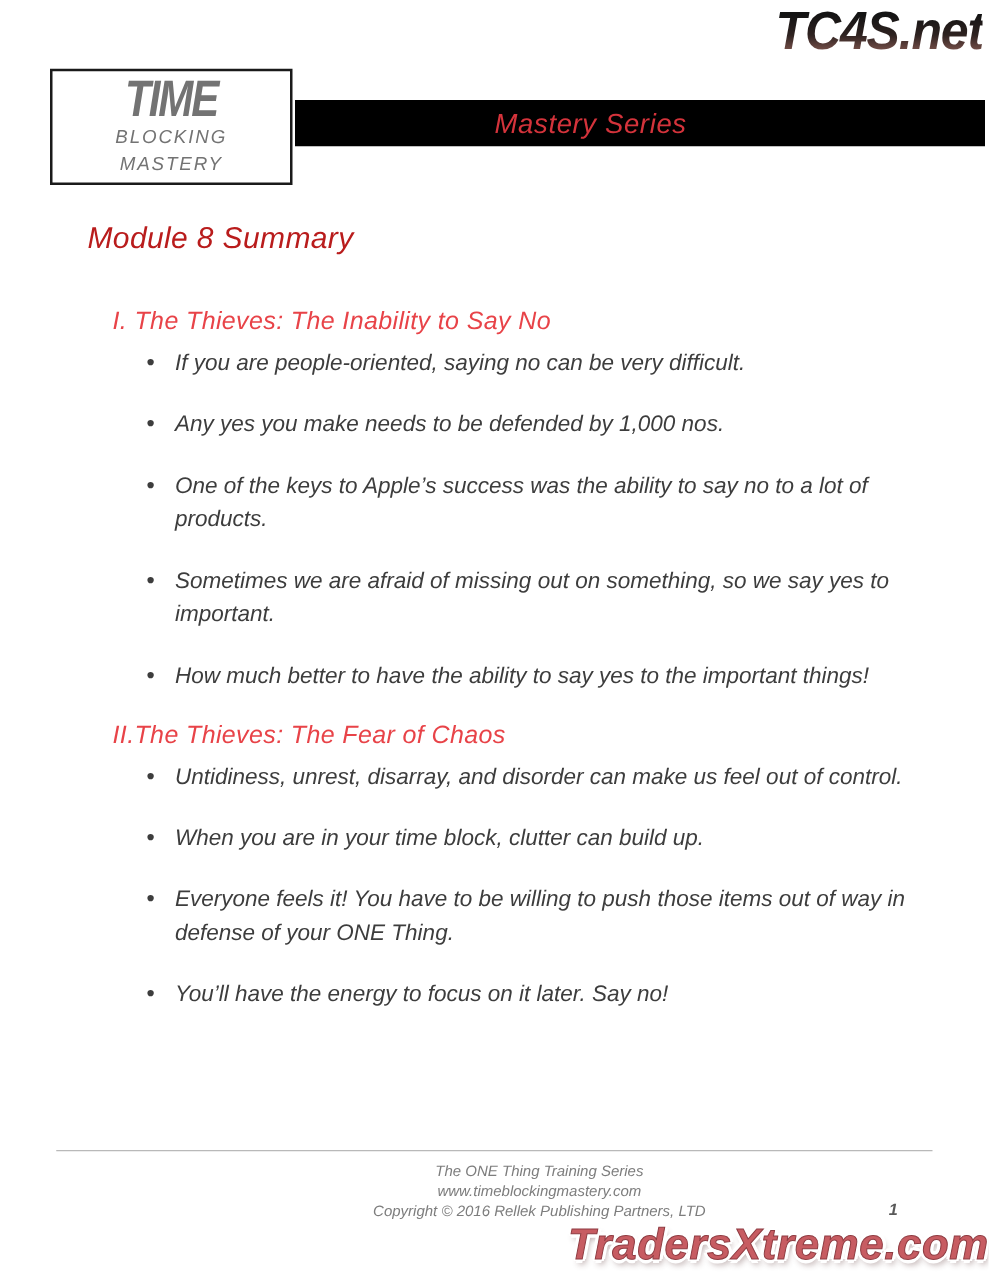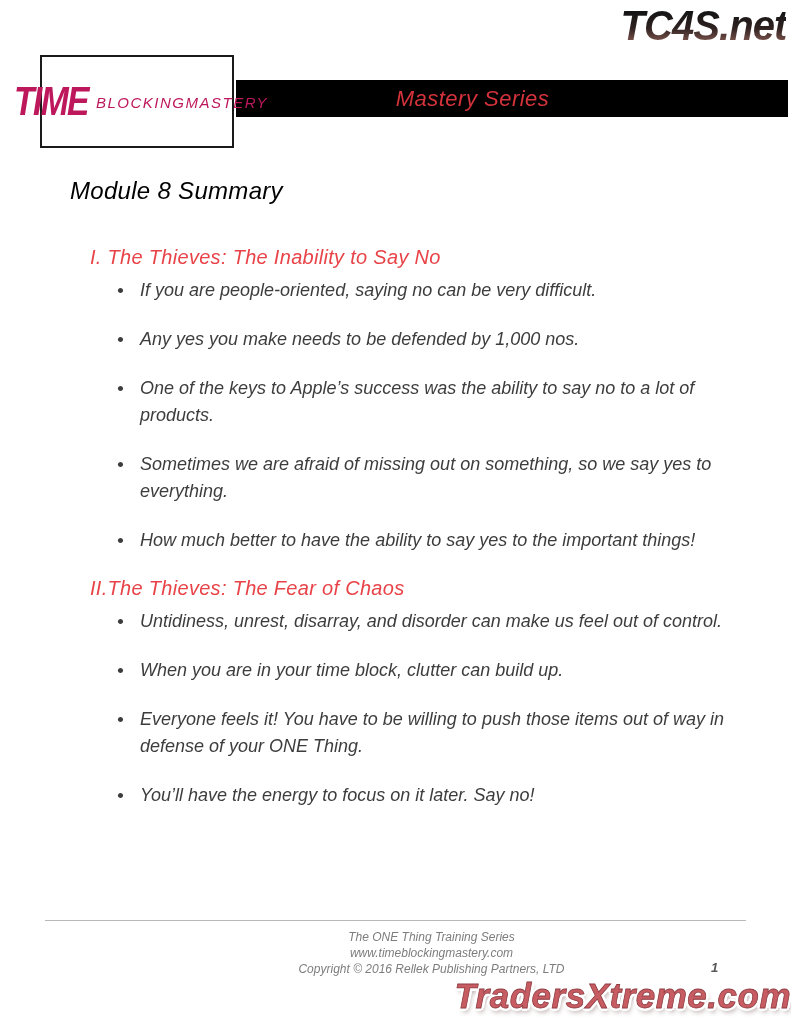--- a/index.html
+++ b/index.html
@@ -19,29 +19,29 @@
 
   
   .banner {
     position:absolute; left:236px; right:3px; top:80px; height:37px;
     background:#000; z-index:1; display:flex; align-items:center; justify-content:center;
   }
   .banner-text { color:#d4333b; font-size:22px; padding-right:79px; letter-spacing:0.5px; }
   .logo-box {
     position:absolute; left:40px; top:55px; width:190px; height:89px;
     background:#fff; border:2px solid #1a1a1a; z-index:2;
-    display:flex; flex-direction:row; align-items:center; justify-content:center;
-    color:#be185d; text-align:center;
+    display:flex; flex-direction:column; align-items:center; justify-content:center;
+    color:#737373; text-align:center;
   }
   .logo-time { font-size:41px; font-weight:bold; letter-spacing:-2px; line-height:0.9; transform:scaleX(0.82); }
   .logo-sub  { font-size:15px; letter-spacing:1.5px; line-height:1.25; margin-top:3px; }
 
   
   .content { position:absolute; left:70px; top:176px; width:665px; color:#3d3d3d; }
-  .page-title { font-size:24px; color:#000000; font-weight:400; margin:0; line-height:29px; letter-spacing:0.3px; }
+  .page-title { font-size:24px; color:#b91c1c; font-weight:400; margin:0; line-height:29px; letter-spacing:0.3px; }
   .doc-section.first  { margin-top:40px; }
   .doc-section.second { margin-top:10px; }
   .section-heading {
     font-size:20px; color:#e84348; font-weight:400;
     margin:0 0 8px 20px; line-height:24px; letter-spacing:0.3px;
   }
   .bullets { list-style:none; margin:0; padding:0 0 0 70px; }
   .bullets li {
     position:relative; font-size:18px; line-height:27px;
     margin-bottom:22px; max-width:588px;
@@ -97,21 +97,21 @@
 
   <div class="content">
     <h1 class="page-title">Module 8 Summary</h1>
 
     <div class="doc-section first">
       <h2 class="section-heading">I. The Thieves: The Inability to Say No</h2>
       <ul class="bullets">
         <li>If you are people-oriented, saying no can be very difficult.</li>
         <li>Any yes you make needs to be defended by 1,000 nos.</li>
         <li>One of the keys to Apple’s success was the ability to say no to a lot of products.</li>
-        <li>Sometimes we are afraid of missing out on something, so we say yes to everything.</li>
+        <li>Sometimes we are afraid of missing out on something, so we say yes to important.</li>
         <li>How much better to have the ability to say yes to the important things!</li>
       </ul>
     </div>
 
     <div class="doc-section second">
       <h2 class="section-heading">II.The Thieves: The Fear of Chaos</h2>
       <ul class="bullets">
         <li>Untidiness, unrest, disarray, and disorder can make us feel out of control.</li>
         <li>When you are in your time block, clutter can build up.</li>
         <li>Everyone feels it! You have to be willing to push those items out of way in defense of your ONE Thing.</li>

